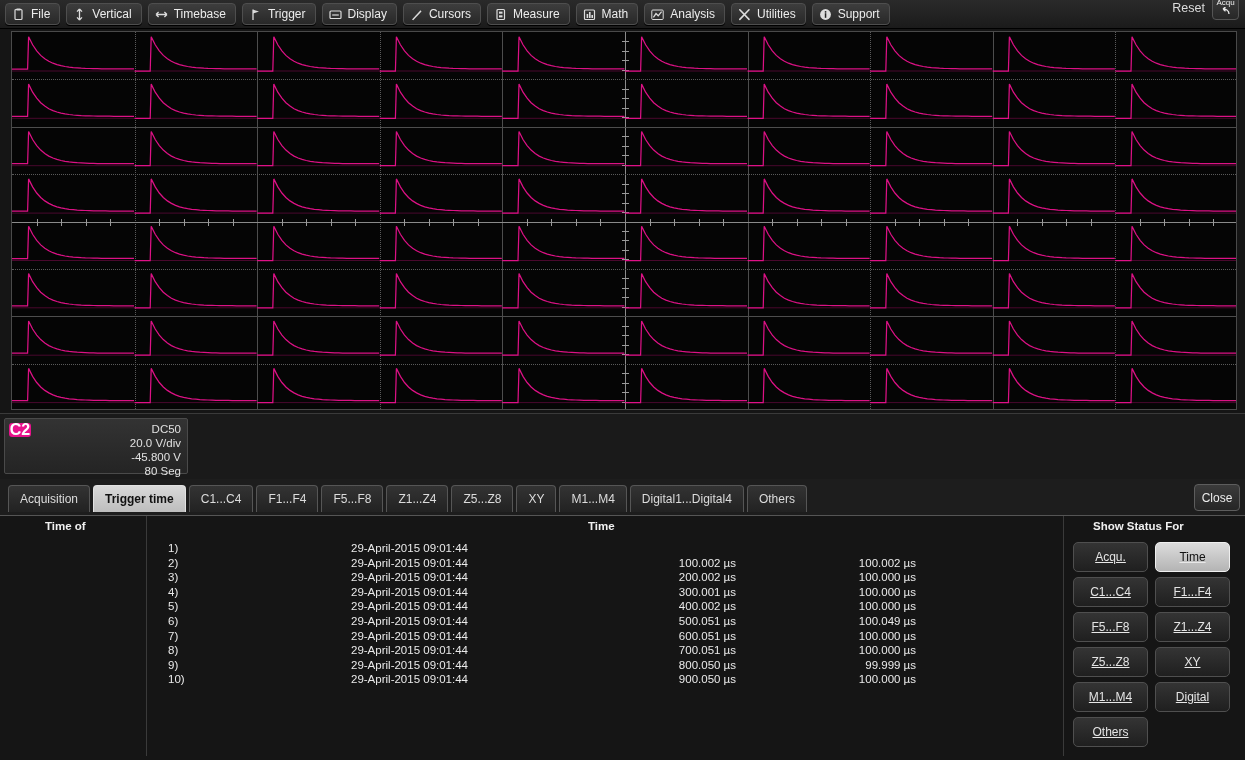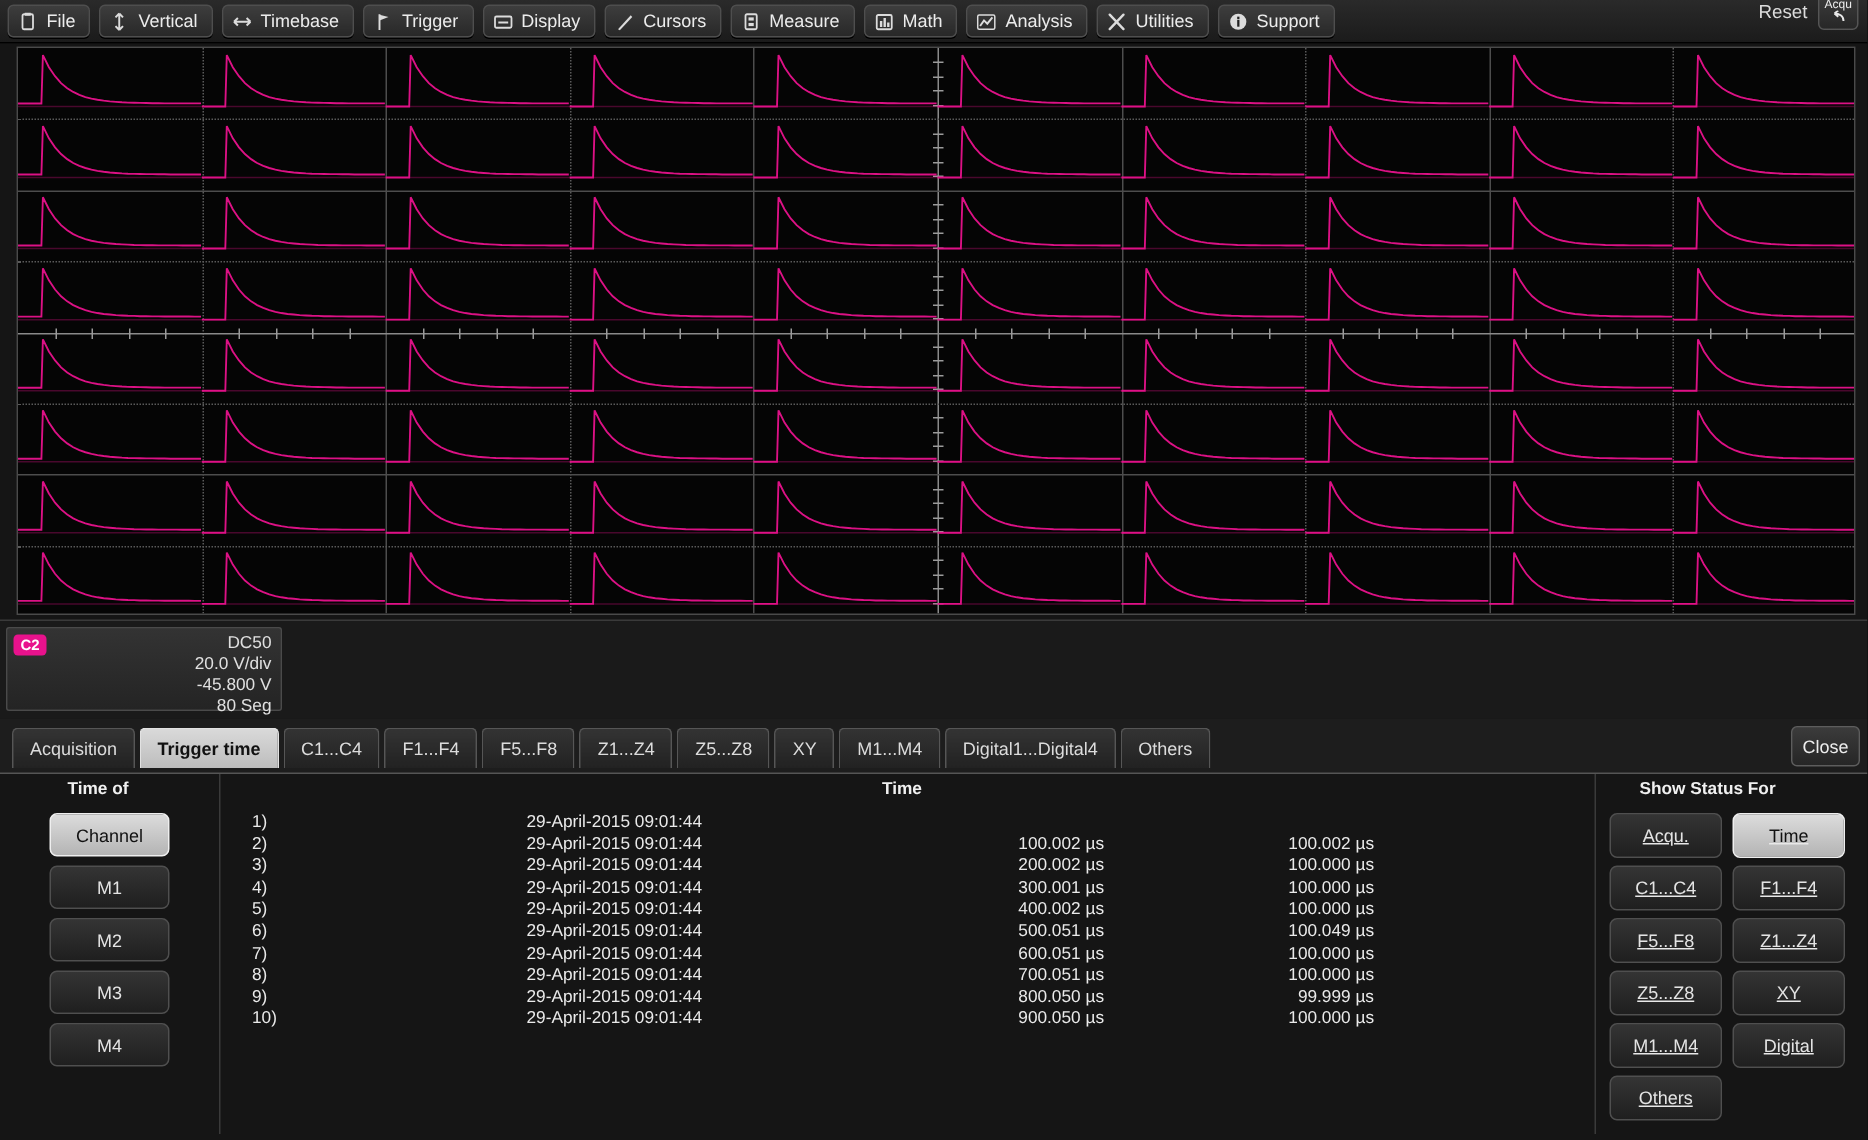--- a/index.html
+++ b/index.html
@@ -68,21 +68,21 @@
   }
   .chanbox {
     position: absolute; left: 4px; top: 4px; width: 184px; height: 56px;
     background: linear-gradient(#333, #242424);
     border: 1px solid #4a4a4a; border-radius: 2px;
     padding: 3px 6px 0 4px;
   }
   .ctag {
     position: absolute; left: 4px; top: 4px; width: 22px; height: 14px;
     background: #e8128c; border-radius: 3px;
-    font-size: 10px; font-weight: bold; color: #fff;
+    font-size: 16px; font-weight: bold; color: #fff;
     display: flex; align-items: center; justify-content: center;
   }
   .chanbox .ln { text-align: right; font-size: 11.5px; color: #e0e0e0; line-height: 14px; }
 
   
   .tabbar {
     position: absolute; left: 0; top: 479px; width: 1245px; height: 37px;
     background: #1d1d1d; border-bottom: 1px solid #555;
   }
   .tabs { position: absolute; left: 8px; top: 6px; display: flex; gap: 3px; align-items: flex-end; }
@@ -379,27 +379,20 @@
   </div>
 
   <div class="panel">
     <div class="colhdr" style="left:45px;top:4px;">Time of</div>
     <div class="colhdr" style="left:588px;top:4px;">Time</div>
     <div class="colhdr" style="left:1093px;top:4px;">Show Status For</div>
 
     <div class="divider" style="left:146px;"></div>
     <div class="divider" style="left:1063px;"></div>
 
-    <div class="leftcol" id="leftcol">
-        <div class="pbtn sel">Channel</div>
-        <div class="pbtn">M1</div>
-        <div class="pbtn">M2</div>
-        <div class="pbtn">M3</div>
-        <div class="pbtn">M4</div>
-      </div>
 
     <div class="tablearea">
       <div id="tbody">
           <div class="trow">
             <span class="c-seg">1)</span>
             <span class="c-time">29-April-2015  09:01:44</span>
             <span class="c-since"></span>
             <span class="c-betw"></span>
           </div>
           <div class="trow">

